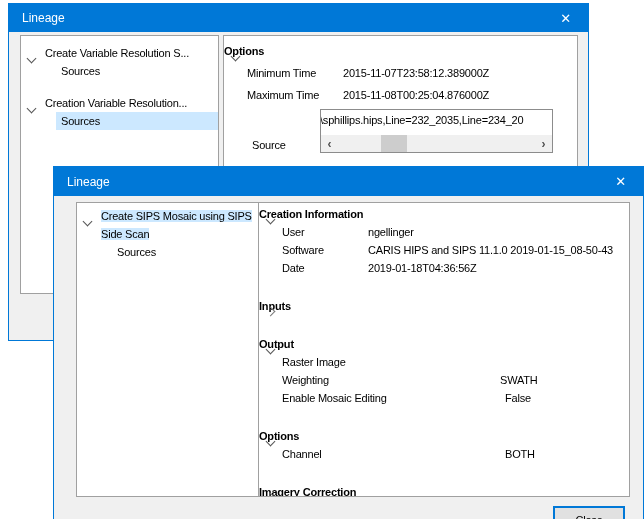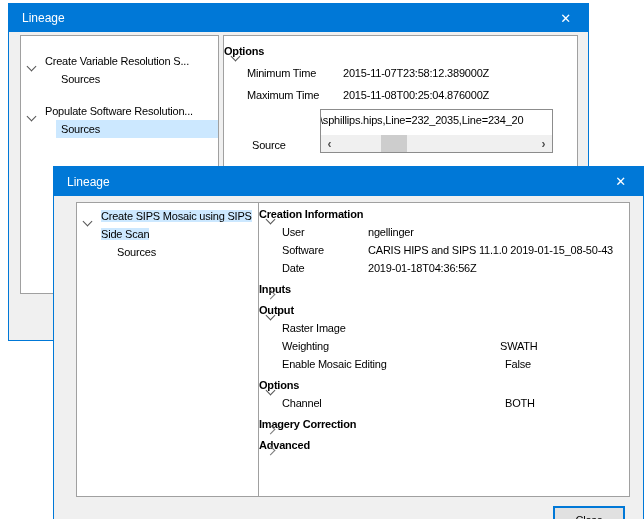--- a/index.html
+++ b/index.html
@@ -19,21 +19,21 @@
   #front-window .titlebar{height:29px;}
   .titlebar .title{font-size:12px;letter-spacing:0;}
   .close-btn{
     position:absolute;right:0;top:0;width:45px;height:100%;display:flex;
     align-items:center;justify-content:center;font-size:13px;color:#fff;cursor:default;
   }
   .panel{
     position:absolute;box-sizing:border-box;background:#fff;border:1px solid #a0a0a0;overflow:hidden;
   }
   
-  #back-tree{left:11px;top:31px;width:199px;height:259px;padding-top:16px;}
+  #back-tree{left:11px;top:31px;width:199px;height:259px;padding-top:8px;}
   #back-props{left:214px;top:31px;width:355px;height:276px;padding-top:6px;}
   
   #front-tree{left:22px;top:35px;width:189px;height:295px;padding-top:4px;}
   #front-props{left:204px;top:35px;width:372px;height:295px;padding-top:2px;}
 
   
   .tree-row{position:relative;line-height:18px;min-height:18px;}
   .tree-row.lvl0{padding-left:24px;padding-right:1px;}
   .tree-row.lvl1{margin-left:35px;padding-left:5px;}
   .tree-row.lvl1.selected{background:#cce8ff;}
@@ -50,21 +50,21 @@
 
   
   .sec-header{position:relative;height:18px;line-height:18px;font-weight:bold;}
   .sec-header .chev-box{position:absolute;left:8px;top:5px;}
   .prop-row{position:relative;height:18px;line-height:18px;}
   .prop-row .plabel{position:absolute;left:23px;white-space:nowrap;}
   .prop-row .pvalue{position:absolute;white-space:nowrap;text-align:right;}
   .pvalue.col-a{left:109px;}
   .pvalue.col-b{left:241px;}
   .pvalue.col-b2{left:246px;}
-  #front-props .sec-header{margin-top:3px;}
+  #front-props .sec-header{margin-top:20px;}
   #front-props .sec-header:first-child{margin-top:0;}
   
   #back-props .prop-row{margin-top:4px;height:18px;}
   #back-props .prop-row .plabel{left:23px;}
   #back-props .prop-row .pvalue{left:119px;}
 
   
   .source-row{display:flex;align-items:flex-end;margin-top:5px;}
   .source-row .plabel{flex:0 0 96px;padding-left:28px;box-sizing:border-box;line-height:16px;}
   .source-box{
@@ -91,21 +91,21 @@
 <body>
 
 <div class="window" id="back-window">
   <div class="titlebar">
     <span class="title">Lineage</span>
     <span class="close-btn">✕</span>
   </div>
   <div class="panel" id="back-tree">
       <div class="tree-row lvl0"><span class="chev-box"><span class="chev down"></span></span><span class="lbl">Create Variable Resolution S...</span></div>
       <div class="tree-row lvl1"><span class="lbl">Sources</span></div>
-      <div class="tree-row lvl0 gap"><span class="chev-box"><span class="chev down"></span></span><span class="lbl">Populate Software Resolution...</span></div>
+      <div class="tree-row lvl0 gap"><span class="chev-box"><span class="chev down"></span></span><span class="lbl">Creation Variable Resolution...</span></div>
       <div class="tree-row lvl1 selected"><span class="lbl">Sources</span></div>
     </div>
   <div class="panel" id="back-props">
     <div class="sec-header">
       <span class="chev-box"><span class="chev down"></span></span>
       <span>Options</span>
     </div>
     <div class="prop-row">
       <span class="plabel">Minimum Time</span>
       <span class="pvalue">2015-11-07T23:58:12.389000Z</span>

